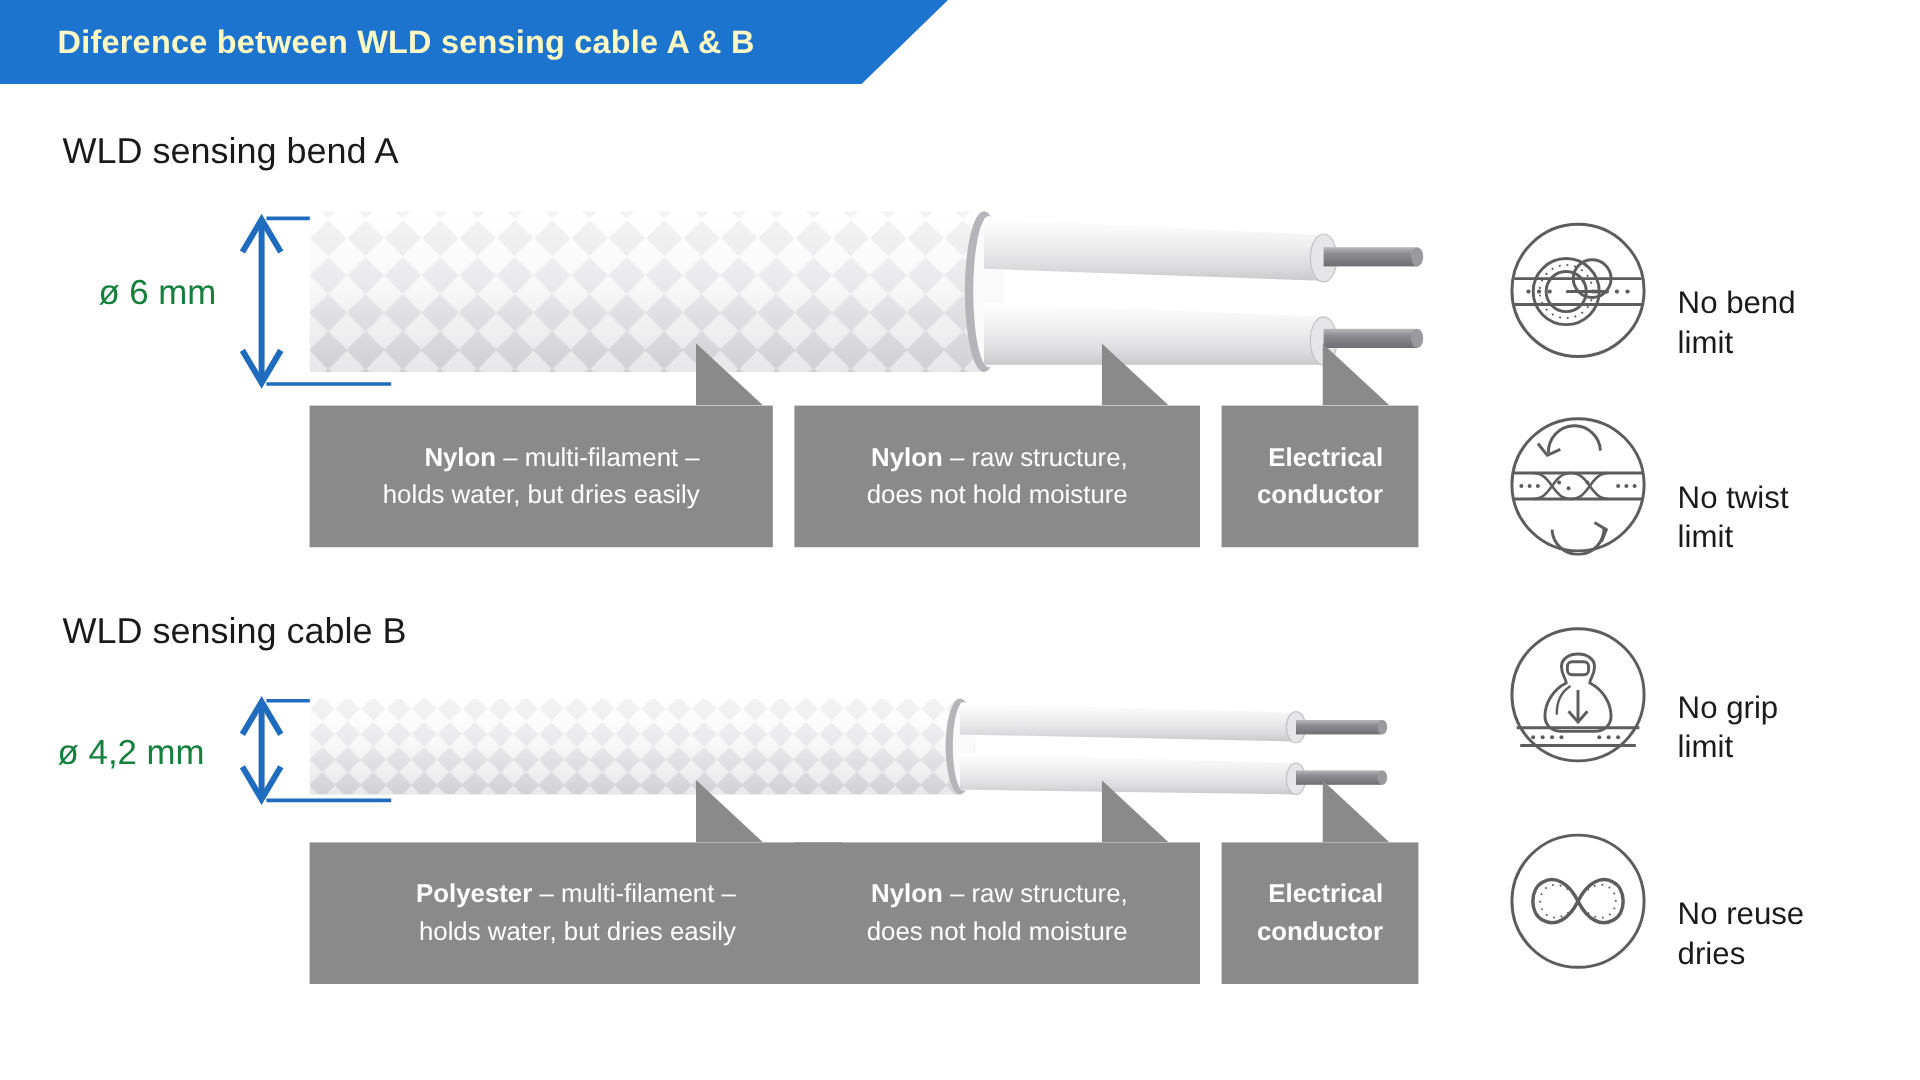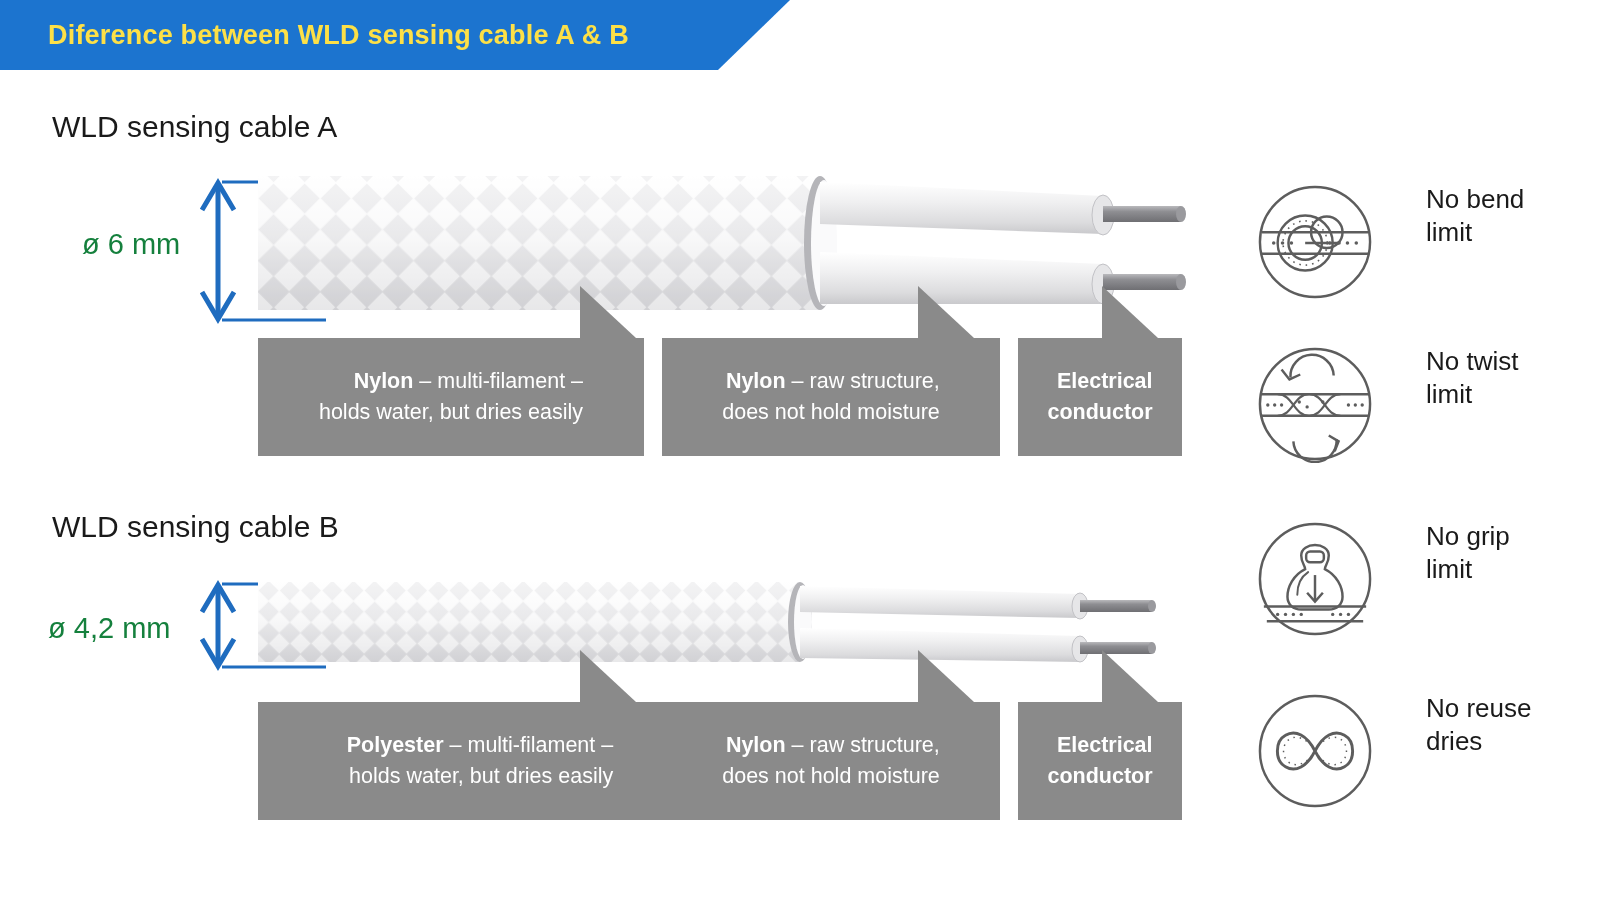--- a/index.html
+++ b/index.html
@@ -22,21 +22,21 @@
     top: 0;
     width: 790px;
     height: 70px;
     background: #1c74cf;
     clip-path: polygon(0 0, 790px 0, 718px 70px, 0 70px);
   }
   .banner-text {
     position: absolute;
     left: 48px;
     top: 20px;
-    color: #fde047;
+    color: #fef9c3;
     font-size: 27px;
     font-weight: bold;
     letter-spacing: 0.2px;
     white-space: nowrap;
   }
 
   
   .section-heading {
     position: absolute;
     font-size: 30px;
@@ -104,22 +104,21 @@
   #callout-b1 .pointer { left: 322px; }
   #callout-b2 { left: 662px; top: 702px; width: 338px; height: 118px; }
   #callout-b2 .pointer { left: 256px; }
   #callout-b3 { left: 1018px; top: 702px; width: 164px; height: 118px; }
   #callout-b3 .pointer { left: 84px; }
 
   
   .feature {
     position: absolute;
     display: flex;
-    align-items: flex-start;
-    gap: 28px;
+    align-items: flex-end;
   }
   .feature-icon { width: 118px; height: 118px; flex: 0 0 118px; }
   .feature-label {
     margin-left: 24px;
     font-size: 26px;
     color: #1a1a1a;
     line-height: 1.25;
     white-space: pre-line;
   }
   #feature-0 { left: 1256px; top: 183px; }
@@ -127,21 +126,21 @@
   #feature-2 { left: 1256px; top: 520px; }
   #feature-3 { left: 1256px; top: 692px; }
 </style>
 </head>
 <body>
 
 <div class="banner">
   <div class="banner-text">Diference between WLD sensing cable A &amp; B</div>
 </div>
 
-<div class="section-heading" id="heading-a">WLD sensing cable A</div>
+<div class="section-heading" id="heading-a">WLD sensing bend A</div>
 
 <div class="dim-label" id="dim-label-a">ø 6 mm</div>
 
 <svg class="dim-arrow" id="dim-arrow-a" width="140" height="170">
   <line x1="26" y1="12" x2="130" y2="12" stroke="#1f6cbf" stroke-width="3"></line>
   <line x1="26" y1="150" x2="130" y2="150" stroke="#1f6cbf" stroke-width="3"></line>
   <line x1="22" y1="16" x2="22" y2="146" stroke="#1f6cbf" stroke-width="5"></line>
   <polyline points="6,40 22,13 38,40" fill="none" stroke="#1f6cbf" stroke-width="5" stroke-linejoin="miter"></polyline>
   <polyline points="6,122 22,149 38,122" fill="none" stroke="#1f6cbf" stroke-width="5" stroke-linejoin="miter"></polyline>
 </svg>

